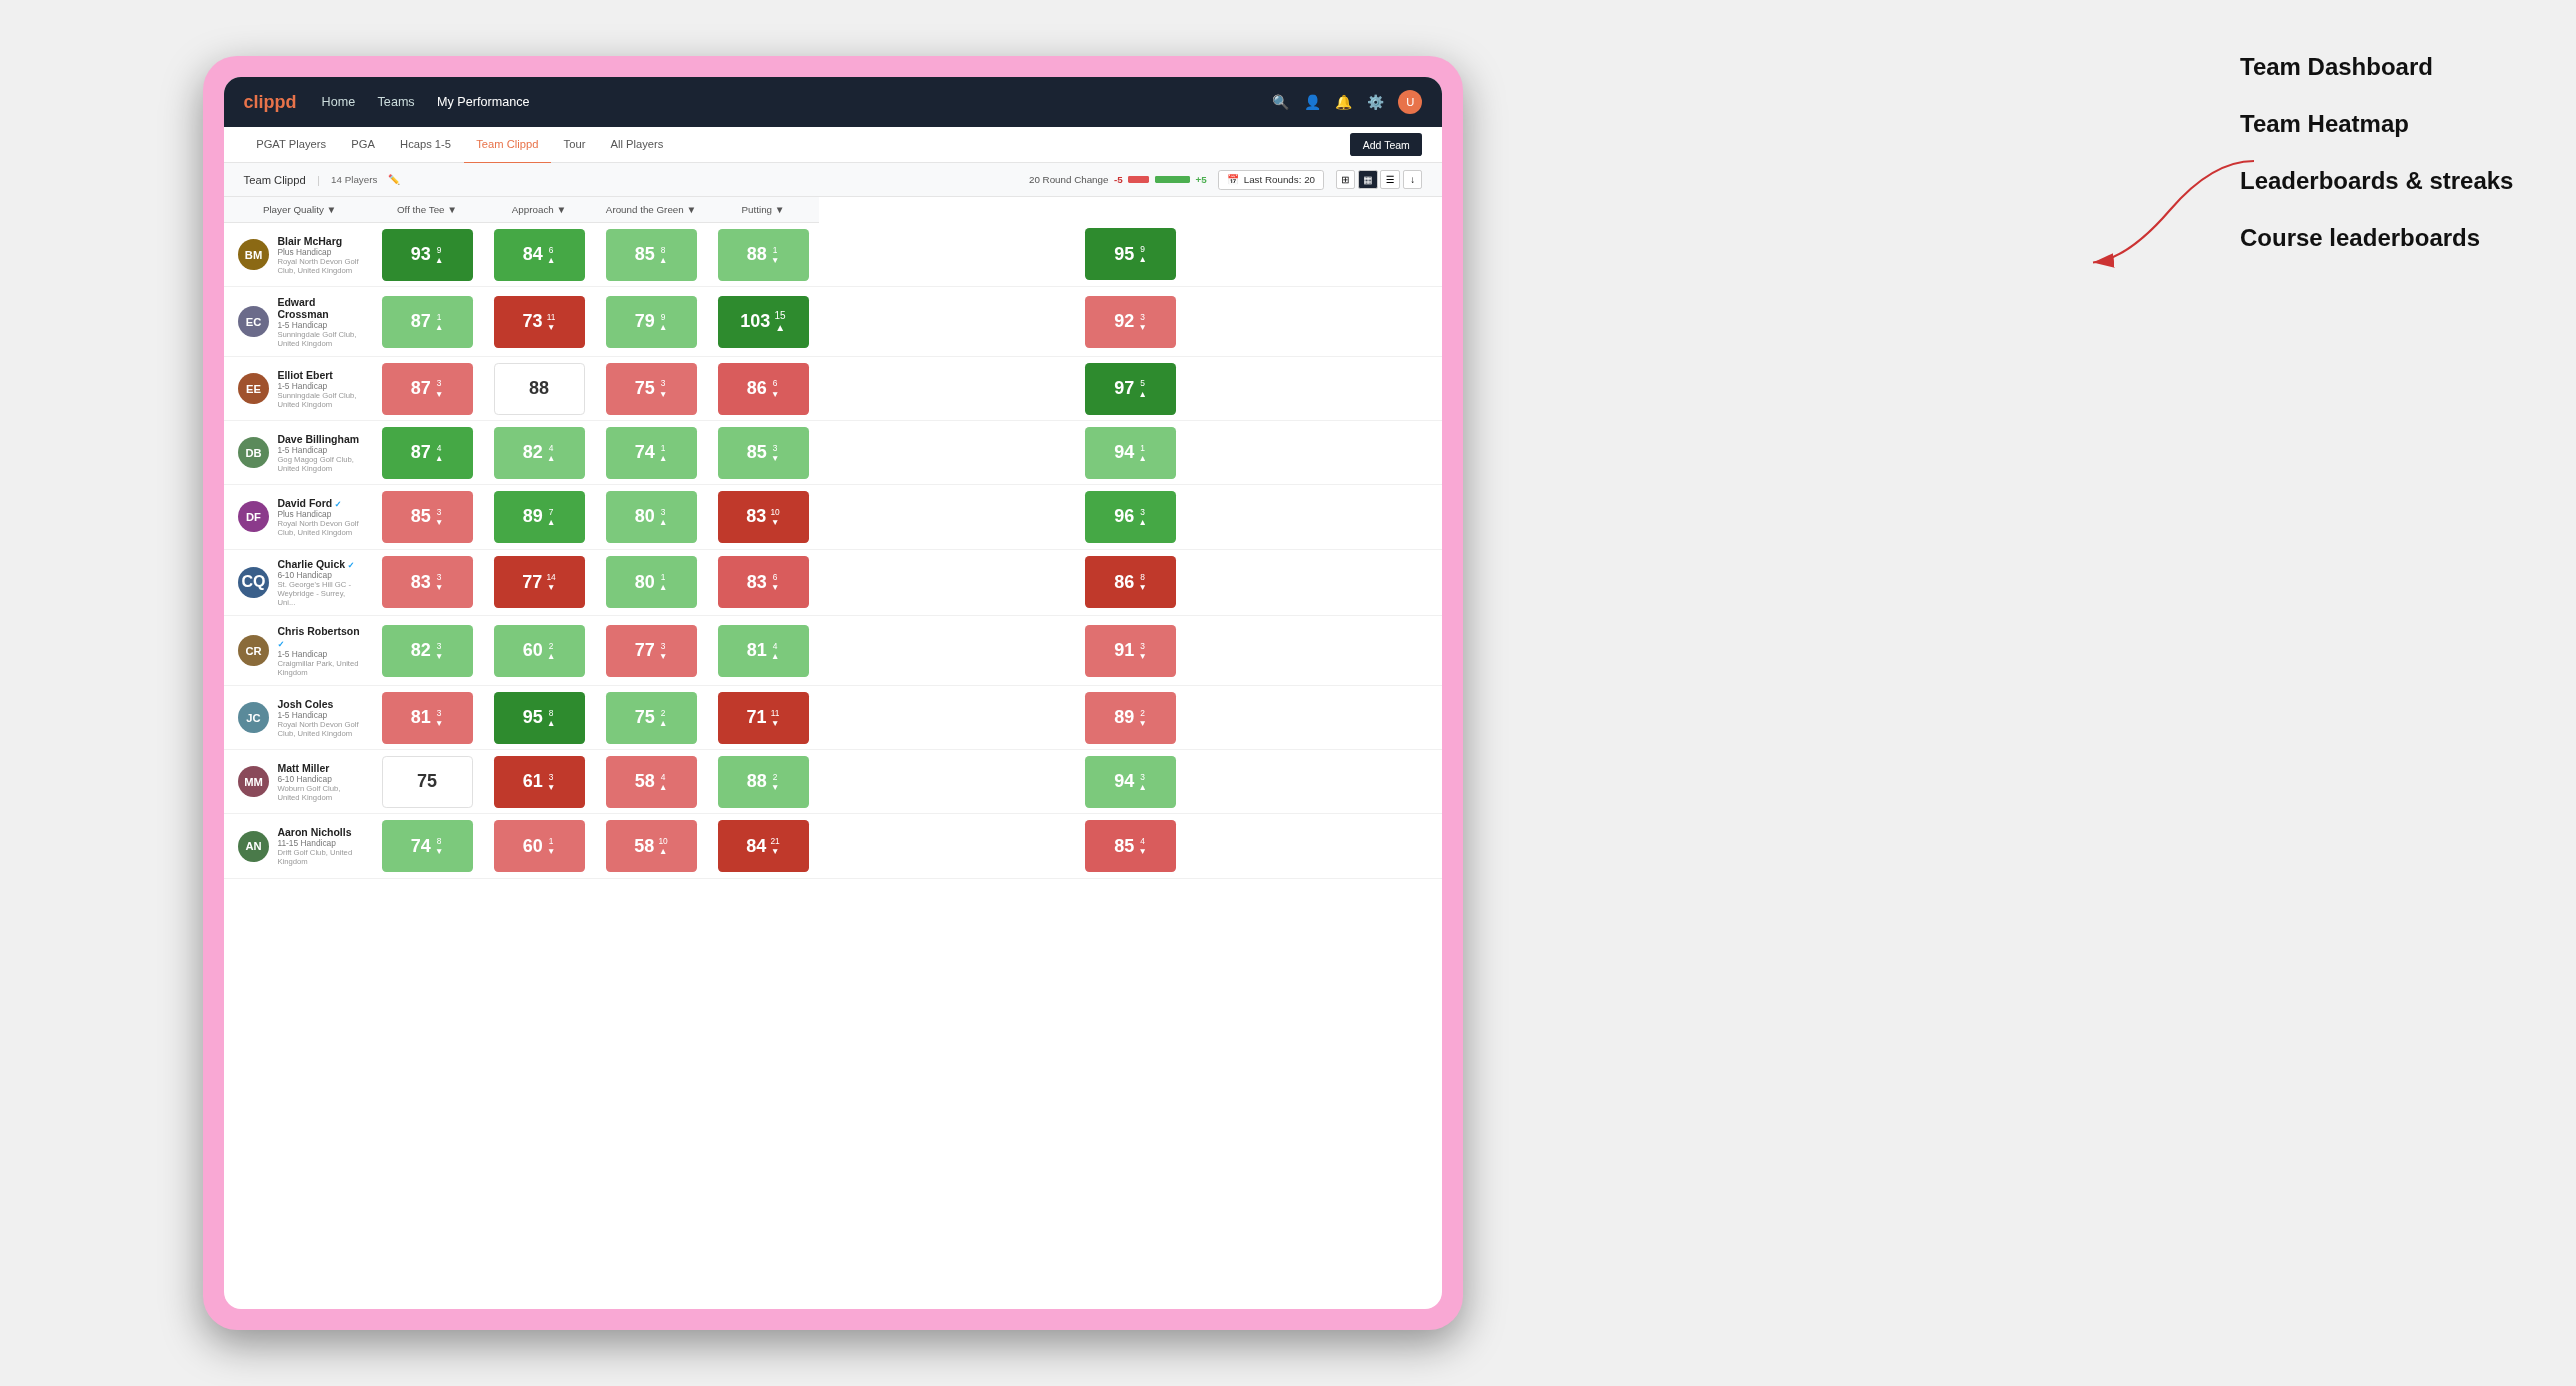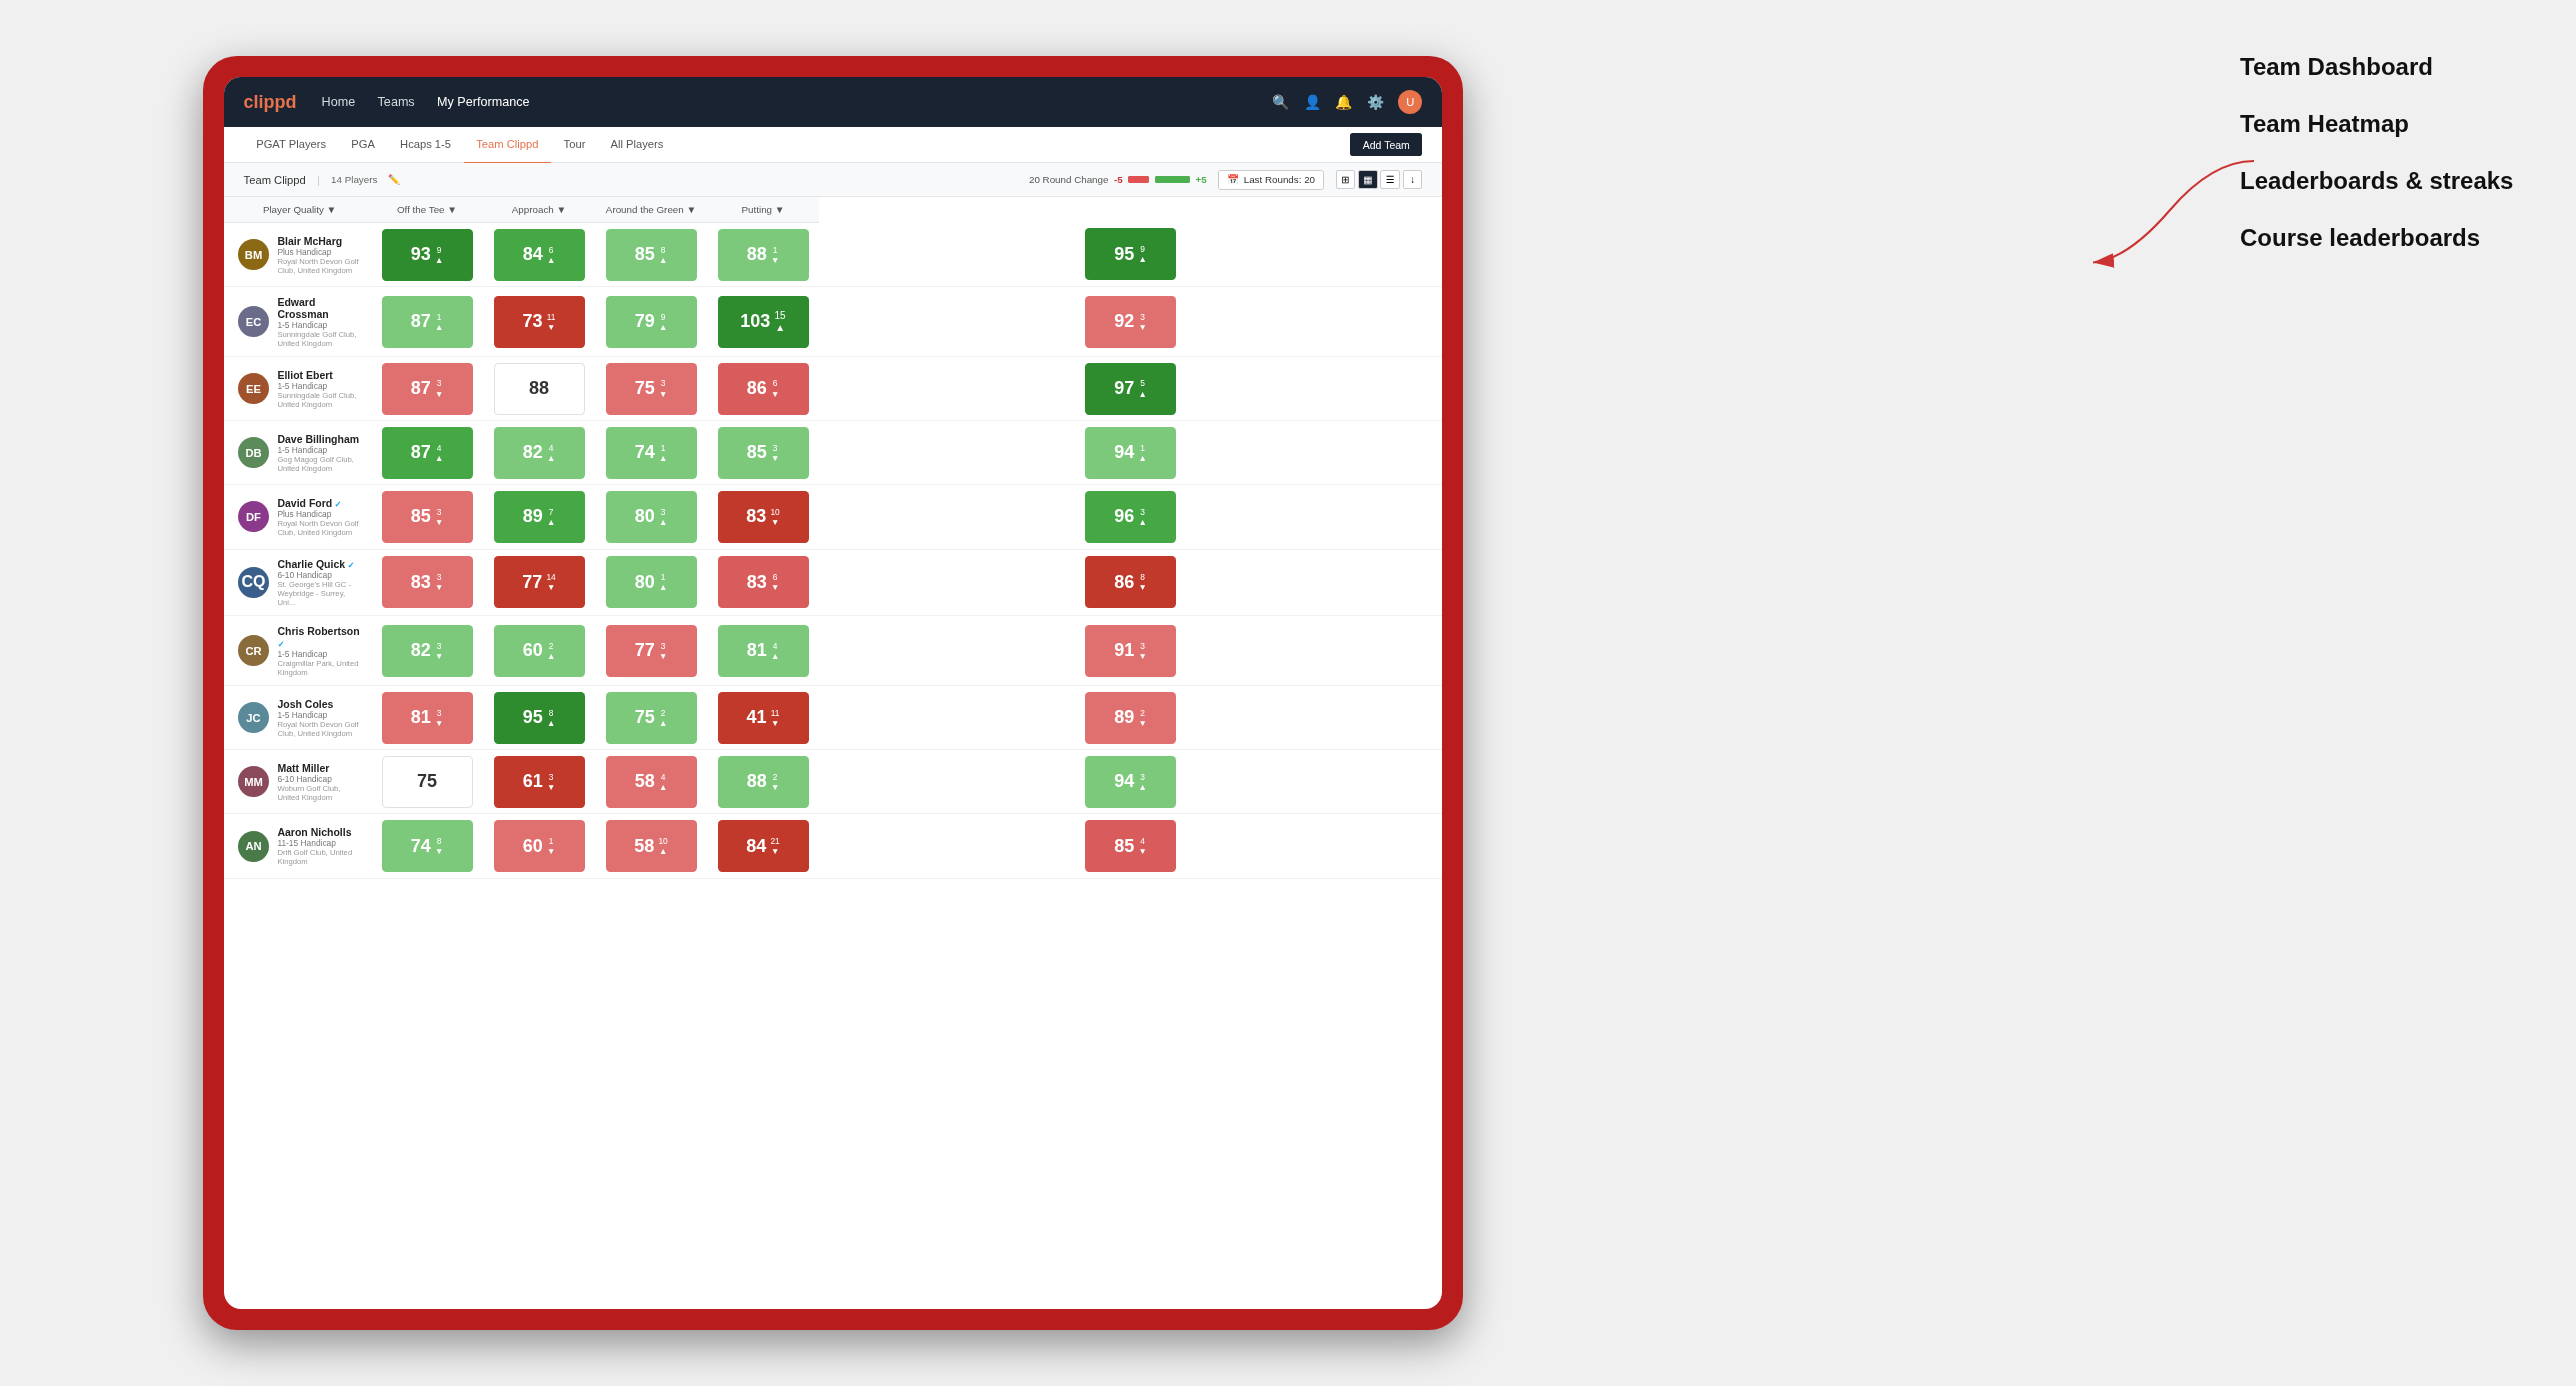--- a/index.html
+++ b/index.html
@@ -43,21 +43,21 @@
       margin-bottom: 21px;
     }
 
     
     .tablet-frame {
       position: absolute;
       top: 56px;
       left: 203px;
       width: 1260px;
       height: 1274px;
-      background: #b91c1c;
+      background: #f9a8d4;
       border-radius: 34px;
       box-shadow: 0 14px 42px rgba(0,0,0,0.4);
       padding: 21px;
     }
     .tablet-screen {
       width: 100%;
       height: 100%;
       background: #fff;
       border-radius: 17px;
       overflow: hidden;
@@ -743,21 +743,21 @@
                   </span>
                 </div></td>
               <td class="score-cell"><div class="score-box" style="background: rgb(124, 201, 124); color: rgb(255, 255, 255);">
                   <span style="font-size: 18px; font-weight: 700;">75</span>
                   <span class="score-change" style="font-size: 8.4px; display: flex; flex-direction: column; align-items: center; line-height: 1.2;">
                     <span>2</span>
                     <span>▲</span>
                   </span>
                 </div></td>
               <td class="score-cell"><div class="score-box" style="background: rgb(192, 57, 43); color: rgb(255, 255, 255);">
-                  <span style="font-size: 18px; font-weight: 700;">41</span>
+                  <span style="font-size: 18px; font-weight: 700;">71</span>
                   <span class="score-change" style="font-size: 8.4px; display: flex; flex-direction: column; align-items: center; line-height: 1.2;">
                     <span>11</span>
                     <span>▼</span>
                   </span>
                 </div></td>
               <td class="score-cell"><div class="score-box" style="background: rgb(224, 112, 112); color: rgb(255, 255, 255);">
                   <span style="font-size: 18px; font-weight: 700;">89</span>
                   <span class="score-change" style="font-size: 8.4px; display: flex; flex-direction: column; align-items: center; line-height: 1.2;">
                     <span>2</span>
                     <span>▼</span>

